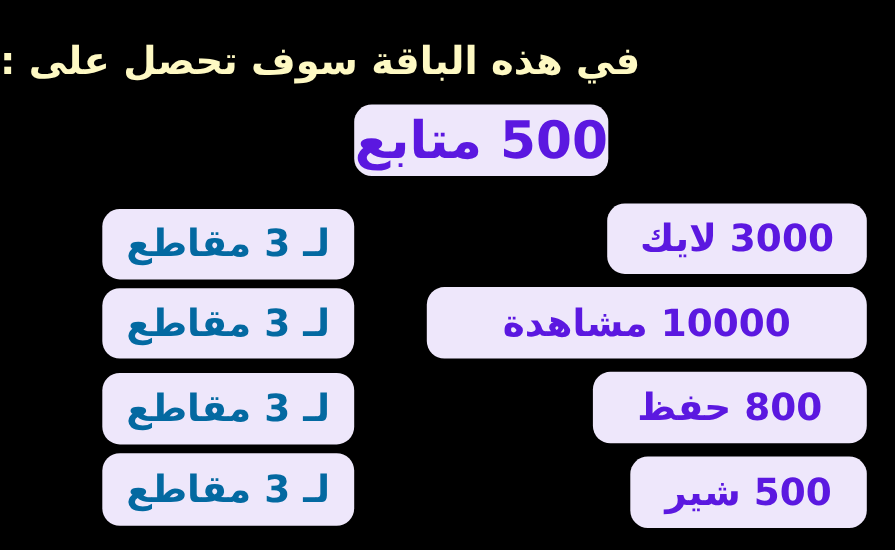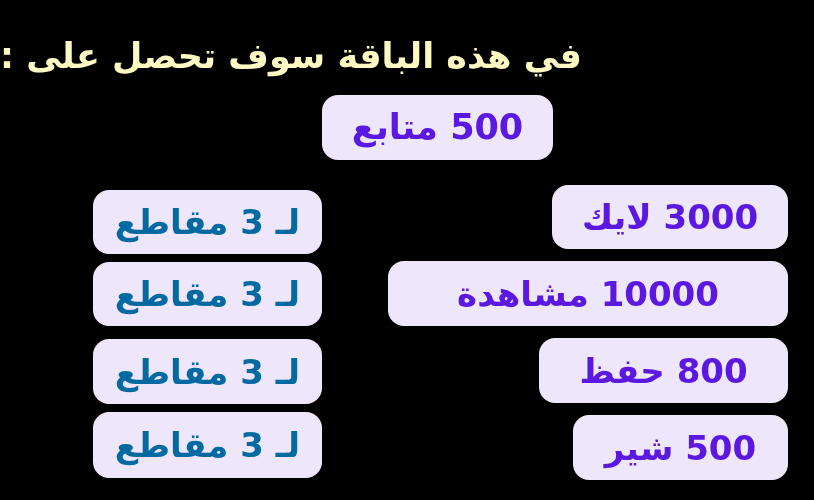--- a/index.html
+++ b/index.html
@@ -68,21 +68,21 @@
   .card.purple .card-text { color: #5b18e0; }
   .card.orange .card-text { color: #0369a1; }
 
   
   .card-top {
     left: 322px;
     top: 95px;
     width: 231px;
     height: 65px;
   }
-  .card-top .card-text { font-size: 35px; }
+  .card-top .card-text { font-size: 47px; }
 
   
   .card-r1 { right: 26px; top: 185px;  width: 236px; height: 64px; }
   .card-r2 { right: 26px; top: 261px;  width: 400px; height: 65px; }
   .card-r3 { right: 26px; top: 338px;  width: 249px; height: 65px; }
   .card-r4 { right: 26px; top: 415px;  width: 215px; height: 65px; }
 
   
   .card-l1 { left: 93px; top: 190px; width: 229px; height: 64px; }
   .card-l2 { left: 93px; top: 262px; width: 229px; height: 64px; }

